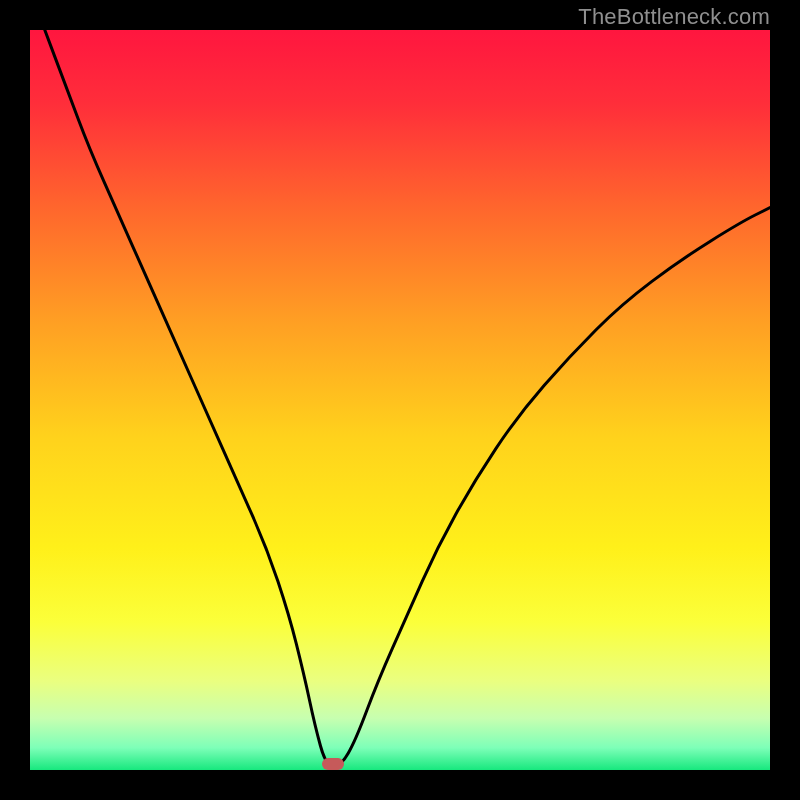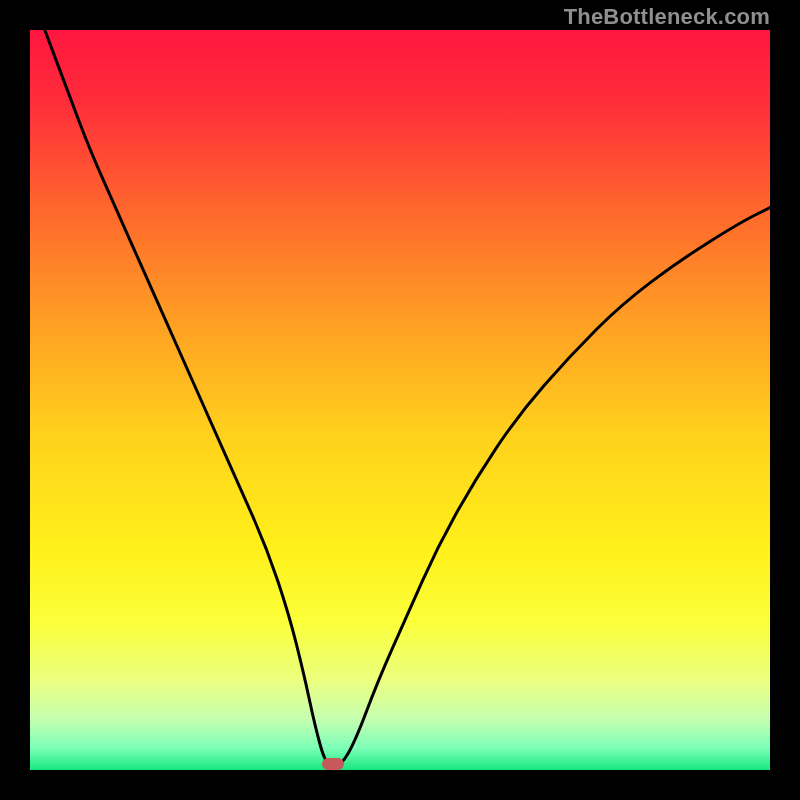--- a/index.html
+++ b/index.html
@@ -39,21 +39,21 @@
     top: 0;
     width: 100%;
     height: 100%;
   }
   .watermark {
     position: absolute;
     top: 4px;
     right: 30px;
     font-family: Arial, Helvetica, sans-serif;
     font-size: 22px;
-    font-weight: 700;
+    font-weight: 400;
     color: #8f8f8f;
     letter-spacing: 0.2px;
   }
   .marker {
     position: absolute;
     width: 22px;
     height: 12px;
     border-radius: 6px;
     background: #c65a5a;
     transform: translate(-50%, -50%);

